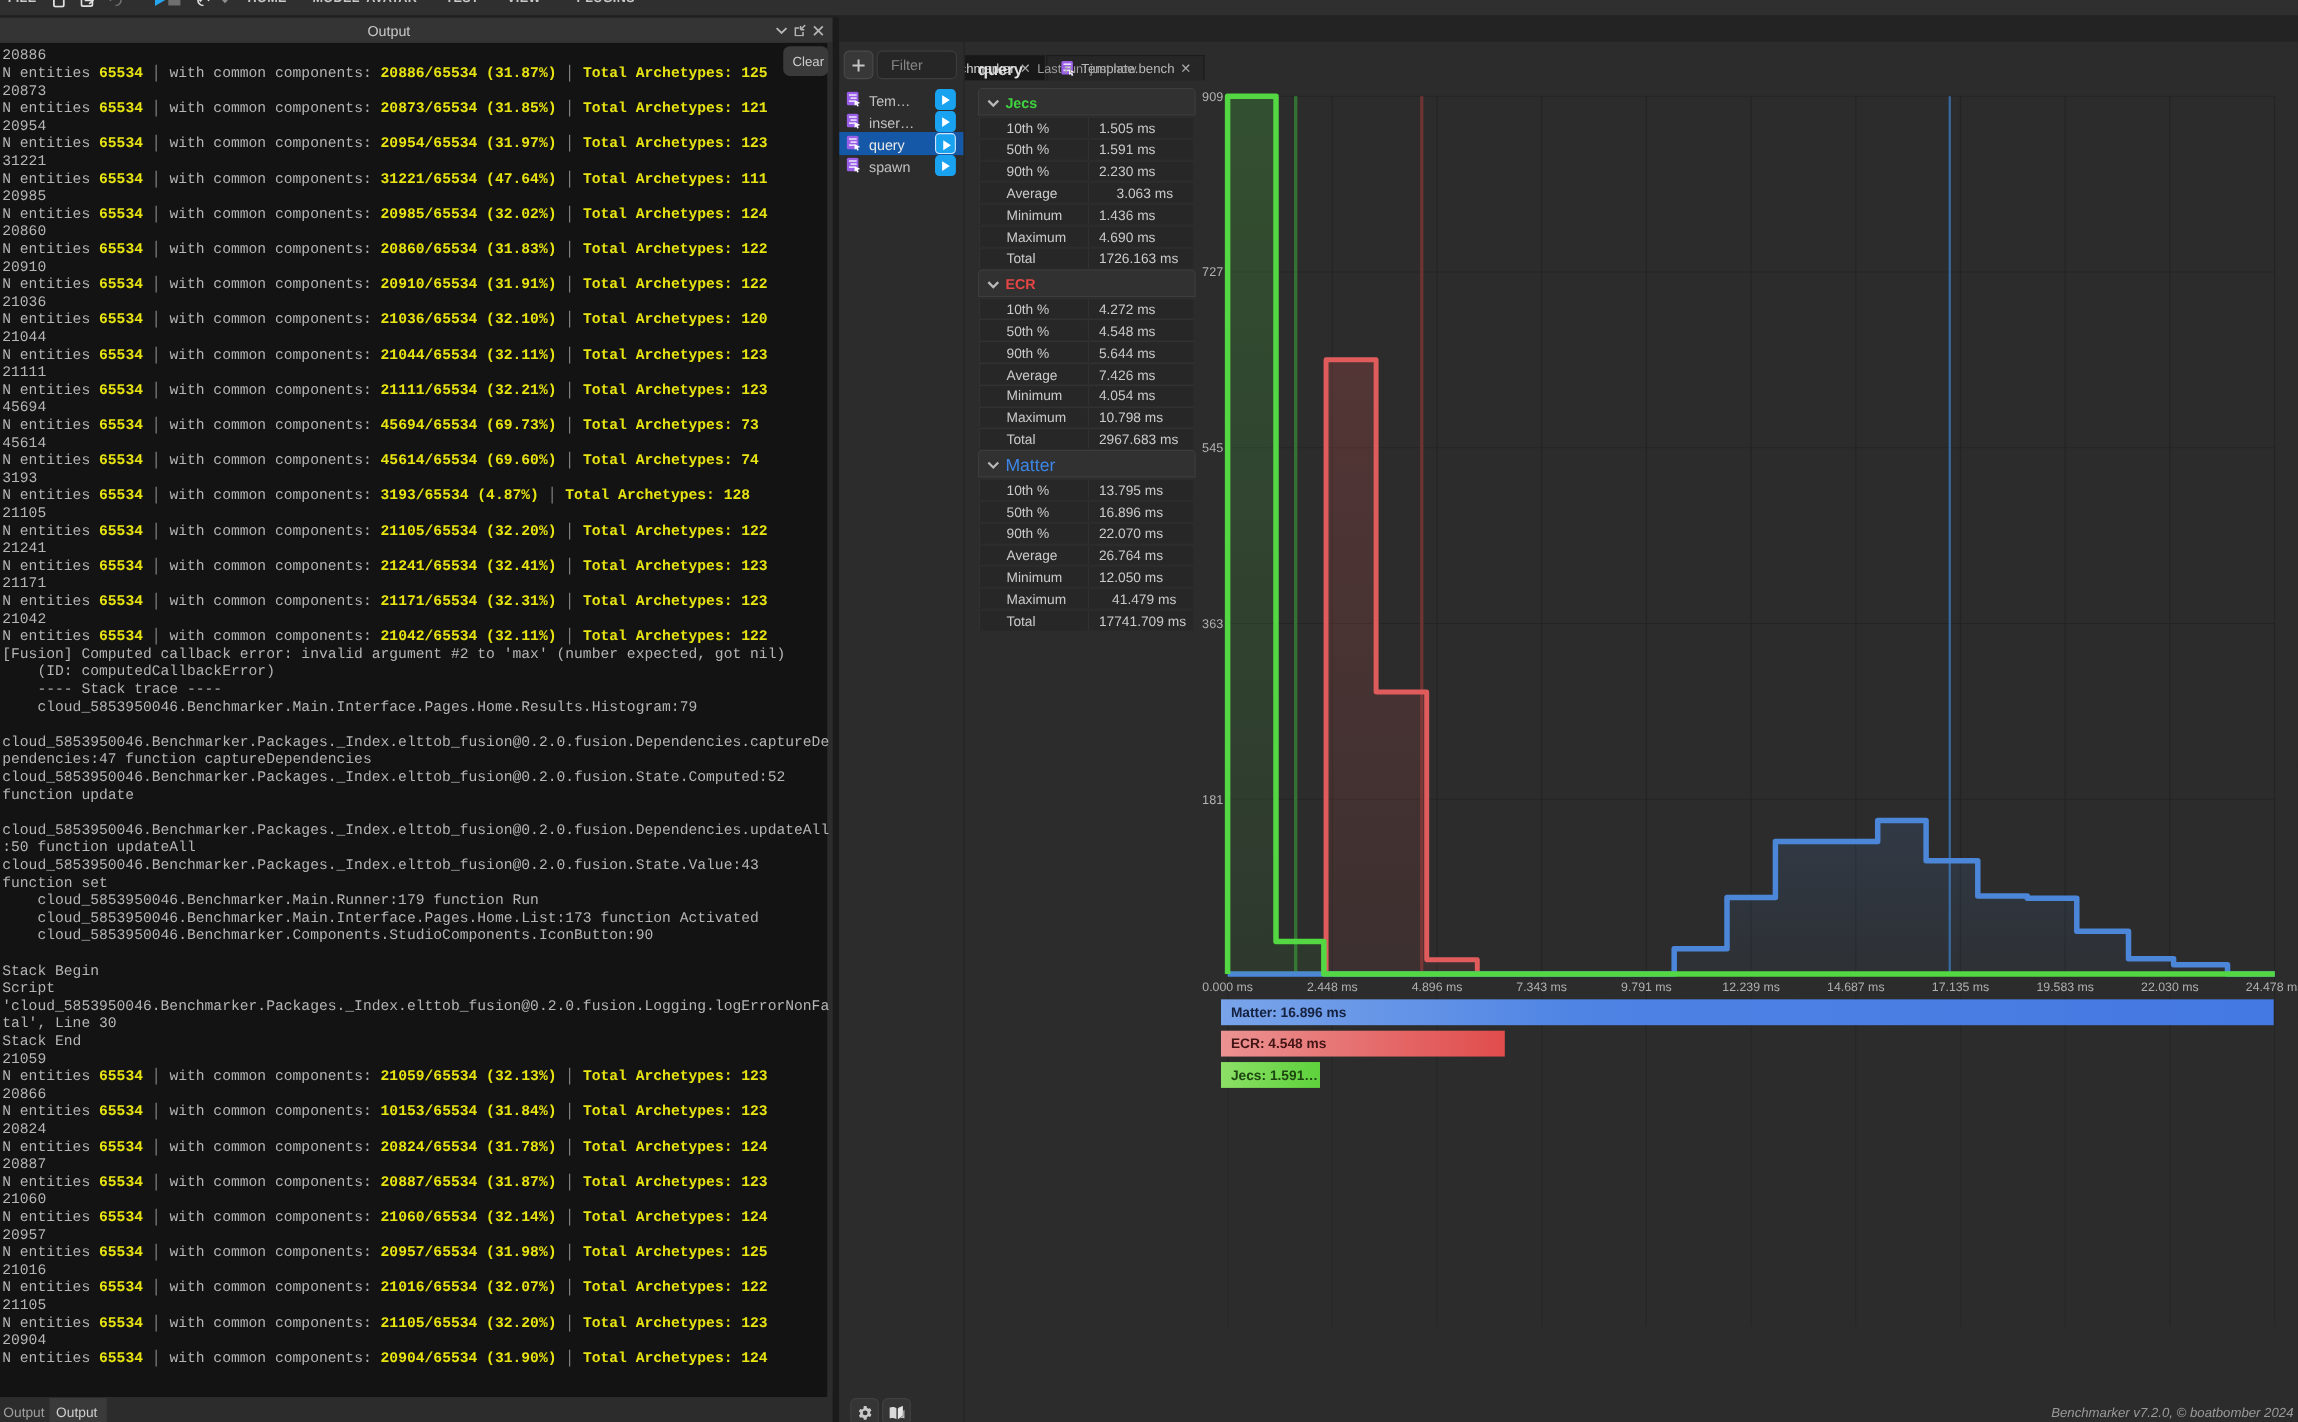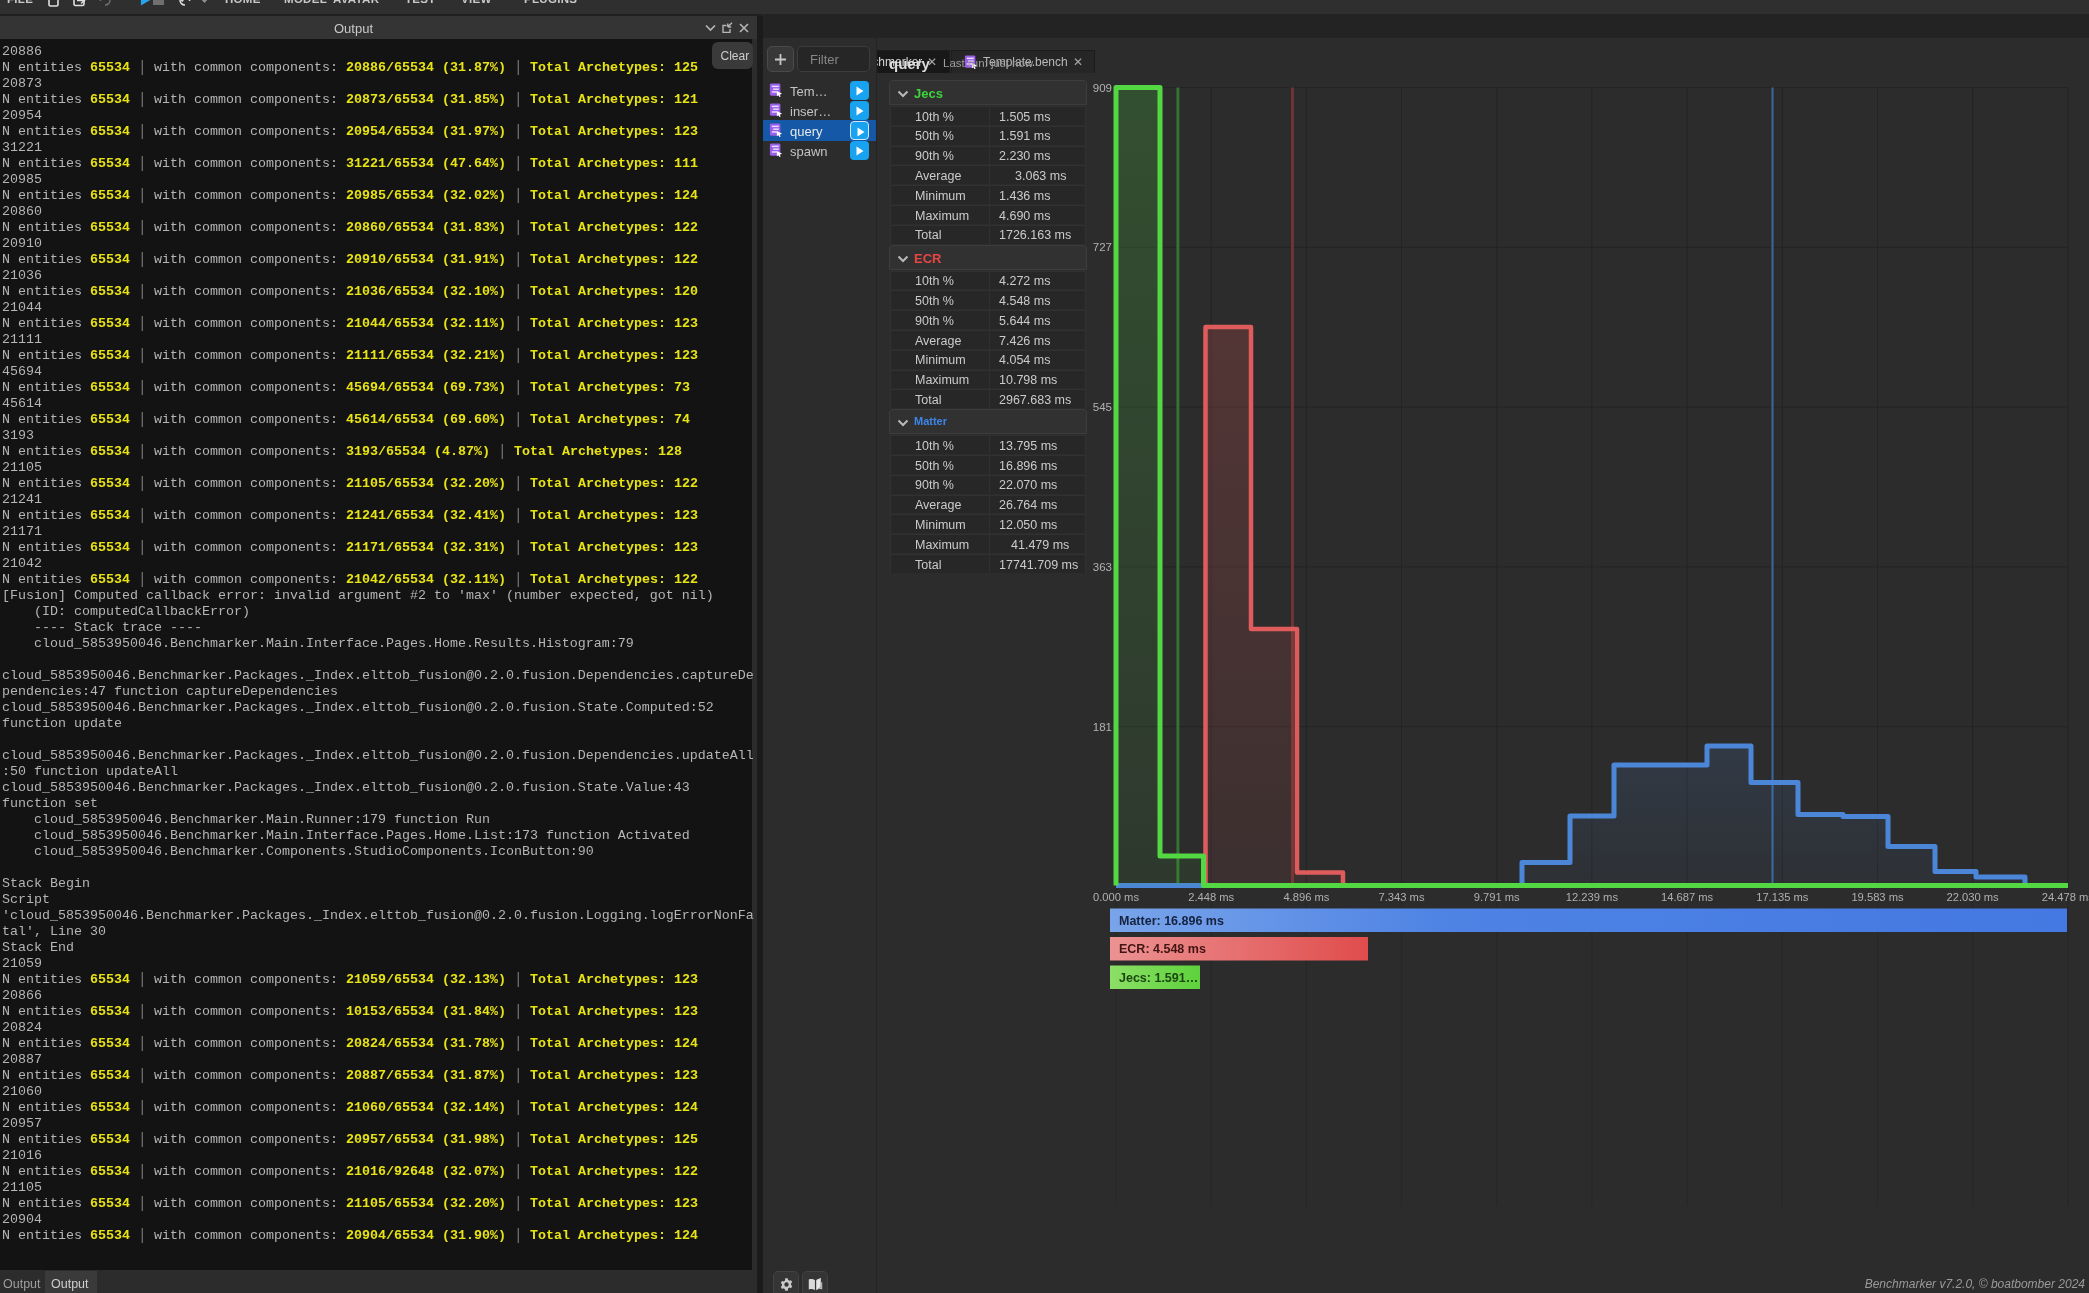--- a/index.html
+++ b/index.html
@@ -131,21 +131,21 @@
 <span class="g">N entities </span><span class="y">65534</span><span class="s"> │ </span><span class="g">with common components: </span><span class="y">10153/65534 (31.84%)</span><span class="s"> │ </span><span class="y">Total Archetypes: 123</span>
 <span class="g">20824</span>
 <span class="g">N entities </span><span class="y">65534</span><span class="s"> │ </span><span class="g">with common components: </span><span class="y">20824/65534 (31.78%)</span><span class="s"> │ </span><span class="y">Total Archetypes: 124</span>
 <span class="g">20887</span>
 <span class="g">N entities </span><span class="y">65534</span><span class="s"> │ </span><span class="g">with common components: </span><span class="y">20887/65534 (31.87%)</span><span class="s"> │ </span><span class="y">Total Archetypes: 123</span>
 <span class="g">21060</span>
 <span class="g">N entities </span><span class="y">65534</span><span class="s"> │ </span><span class="g">with common components: </span><span class="y">21060/65534 (32.14%)</span><span class="s"> │ </span><span class="y">Total Archetypes: 124</span>
 <span class="g">20957</span>
 <span class="g">N entities </span><span class="y">65534</span><span class="s"> │ </span><span class="g">with common components: </span><span class="y">20957/65534 (31.98%)</span><span class="s"> │ </span><span class="y">Total Archetypes: 125</span>
 <span class="g">21016</span>
-<span class="g">N entities </span><span class="y">65534</span><span class="s"> │ </span><span class="g">with common components: </span><span class="y">21016/92648 (32.07%)</span><span class="s"> │ </span><span class="y">Total Archetypes: 122</span>
+<span class="g">N entities </span><span class="y">65534</span><span class="s"> │ </span><span class="g">with common components: </span><span class="y">21016/65534 (32.07%)</span><span class="s"> │ </span><span class="y">Total Archetypes: 122</span>
 <span class="g">21105</span>
 <span class="g">N entities </span><span class="y">65534</span><span class="s"> │ </span><span class="g">with common components: </span><span class="y">21105/65534 (32.20%)</span><span class="s"> │ </span><span class="y">Total Archetypes: 123</span>
 <span class="g">20904</span>
 <span class="g">N entities </span><span class="y">65534</span><span class="s"> │ </span><span class="g">with common components: </span><span class="y">20904/65534 (31.90%)</span><span class="s"> │ </span><span class="y">Total Archetypes: 124</span></div>
 <div class="abs" style="left:712px;top:42px;width:41px;height:27px;background:#3a3a3a;border-radius:6px">
   <span class="abs" style="left:8.5px;top:7px;font-size:12px;color:#cdcdcd">Clear</span>
   </div>
 
 <div class="abs" style="left:0;top:1270px;width:757px;height:23px;background:#2c2c2c"></div>
 <span class="abs" style="left:3px;top:1277px;font-size:12.5px;color:#9f9f9f">Output</span>
@@ -323,21 +323,21 @@
 <span class="abs" style="left:108px;top:2.6px">10.798 ms</span>
   </div>
 <div class="abs statrow" style="top:389.40000000000003px;height:18.8px">
 <span class="abs" style="left:24px;top:2.6px">Total</span>
 <span class="abs" style="left:108px;top:2.6px">2967.683 ms</span>
   </div>
 <div class="abs statshdr" style="top:409.2px">
 <svg class="abs" style="left:7px;top:8px" width="12" height="10" viewBox="0 0 12 10">
       <path d="M1.5 2.5 L6 7 L10.5 2.5" fill="none" stroke="#b9b9b9" stroke-width="2"></path>
     </svg>
-<span class="abs" style="left:24px;top:5px;font-weight:bold;font-size:11px;color:#3d86e8">Matter</span>
+<span class="abs" style="left:24px;top:5px;font-weight:normal;font-size:16px;color:#3d86e8">Matter</span>
   </div>
 <div class="abs statrow" style="top:435.2px;height:18.8px">
 <span class="abs" style="left:24px;top:2.6px">10th %</span>
 <span class="abs" style="left:108px;top:2.6px">13.795 ms</span>
   </div>
 <div class="abs statrow" style="top:455.0px;height:18.8px">
 <span class="abs" style="left:24px;top:2.6px">50th %</span>
 <span class="abs" style="left:108px;top:2.6px">16.896 ms</span>
   </div>
 <div class="abs statrow" style="top:474.8px;height:18.8px">

